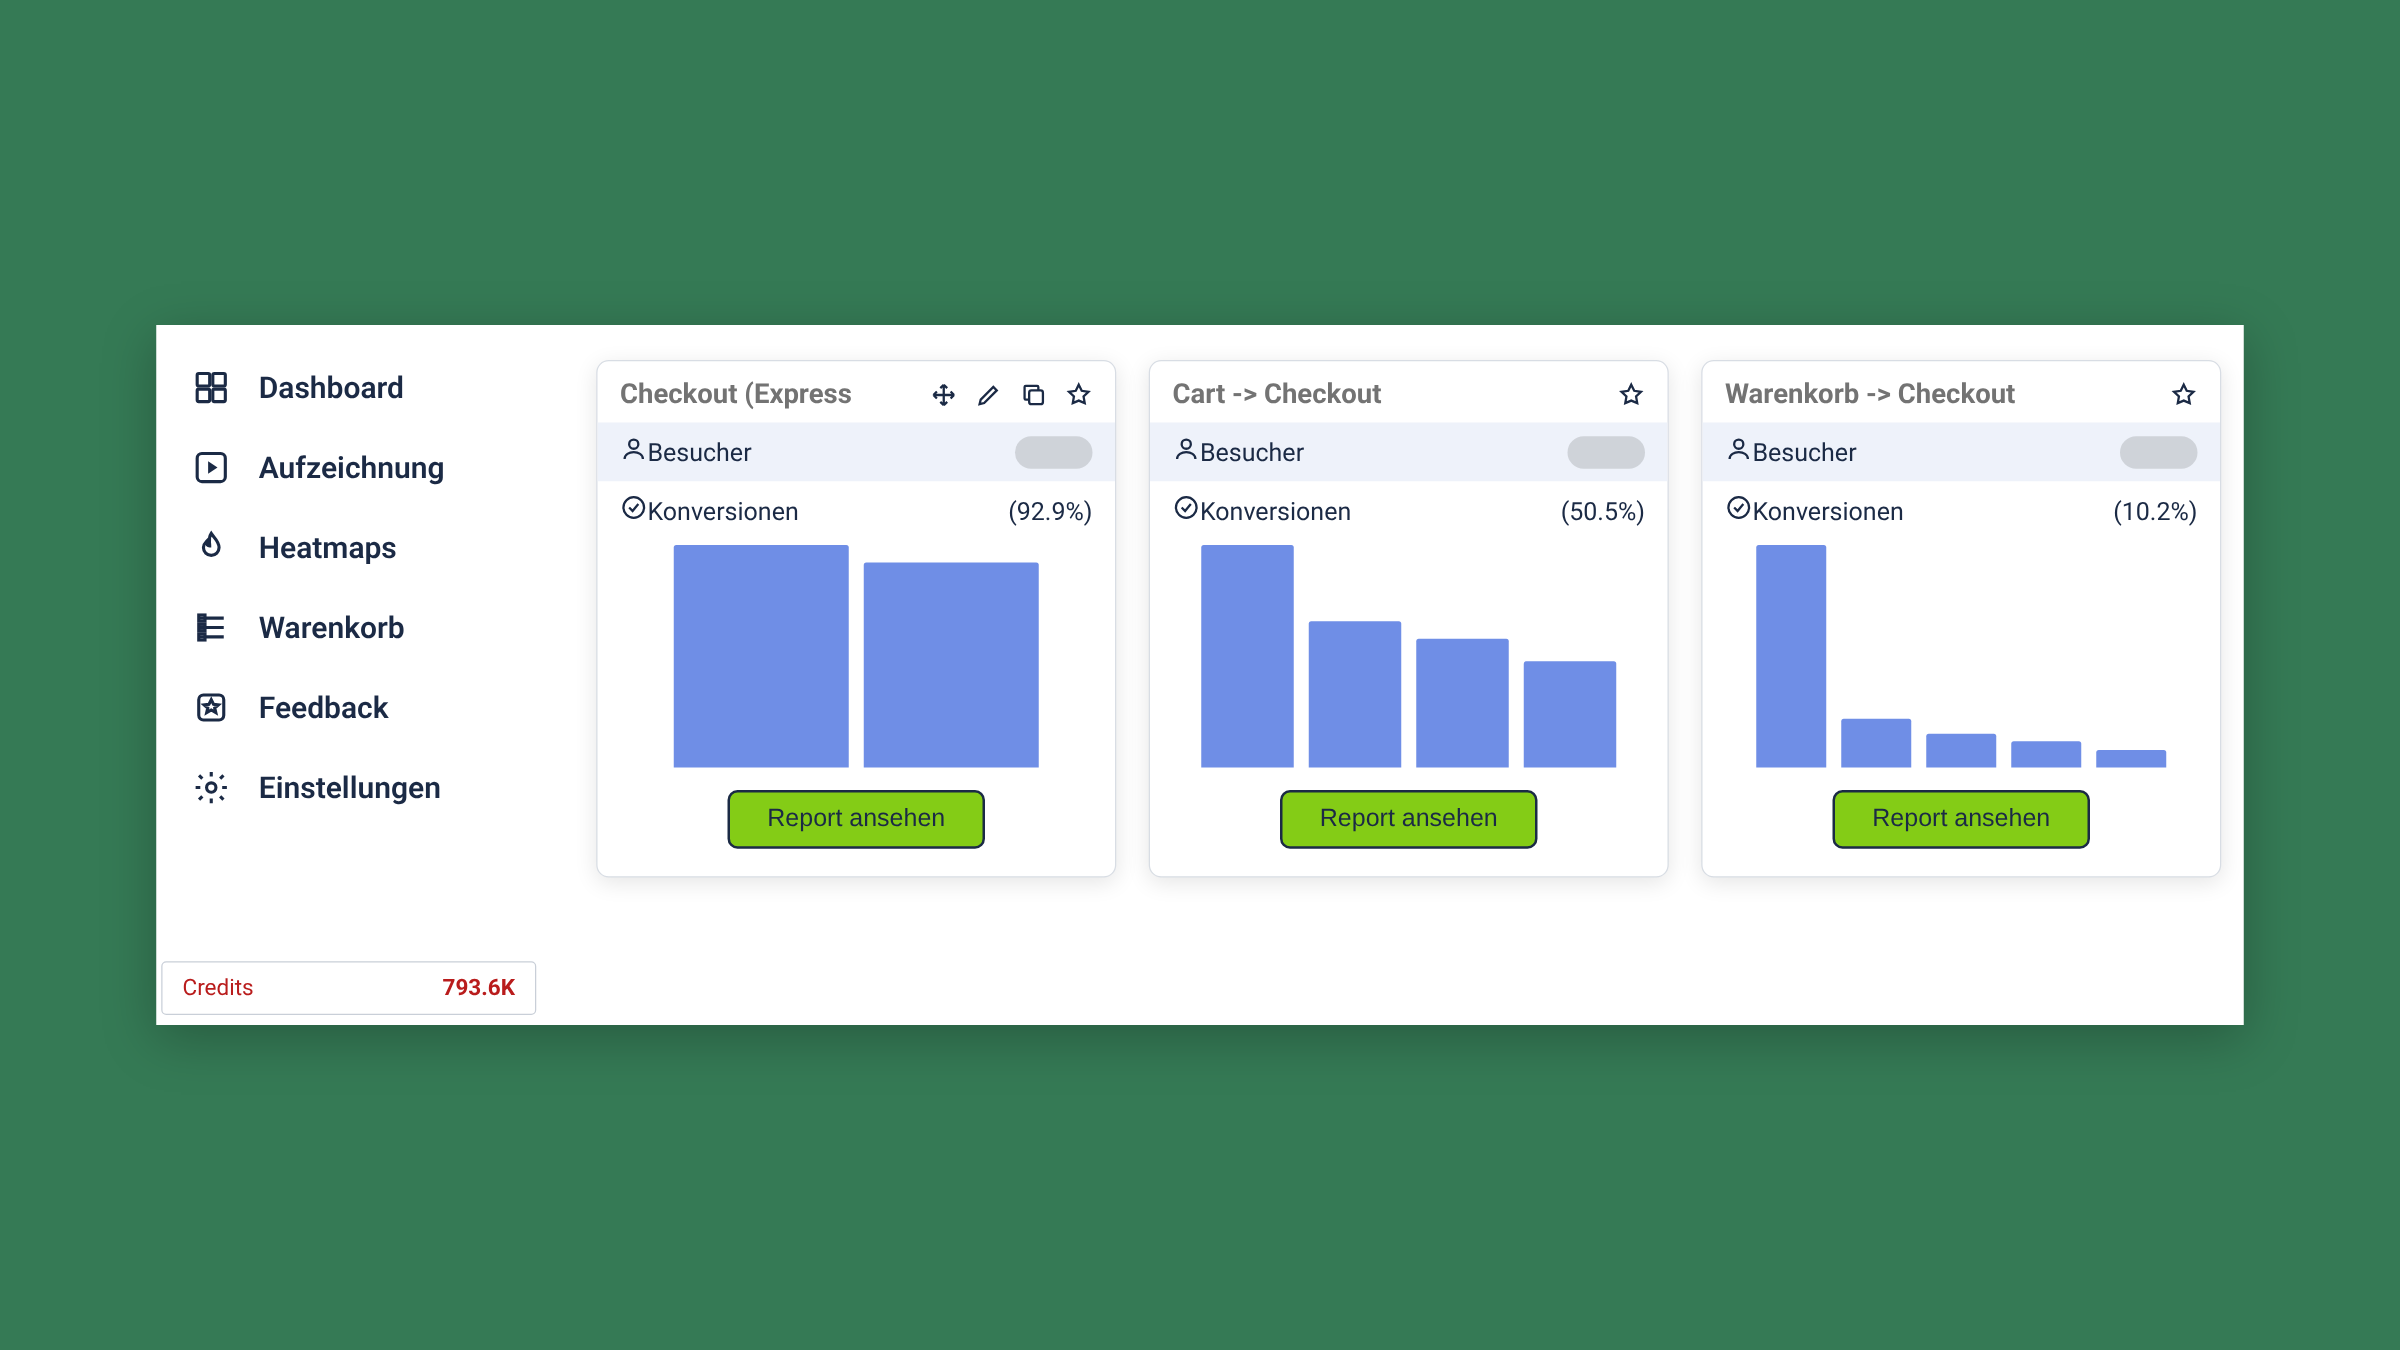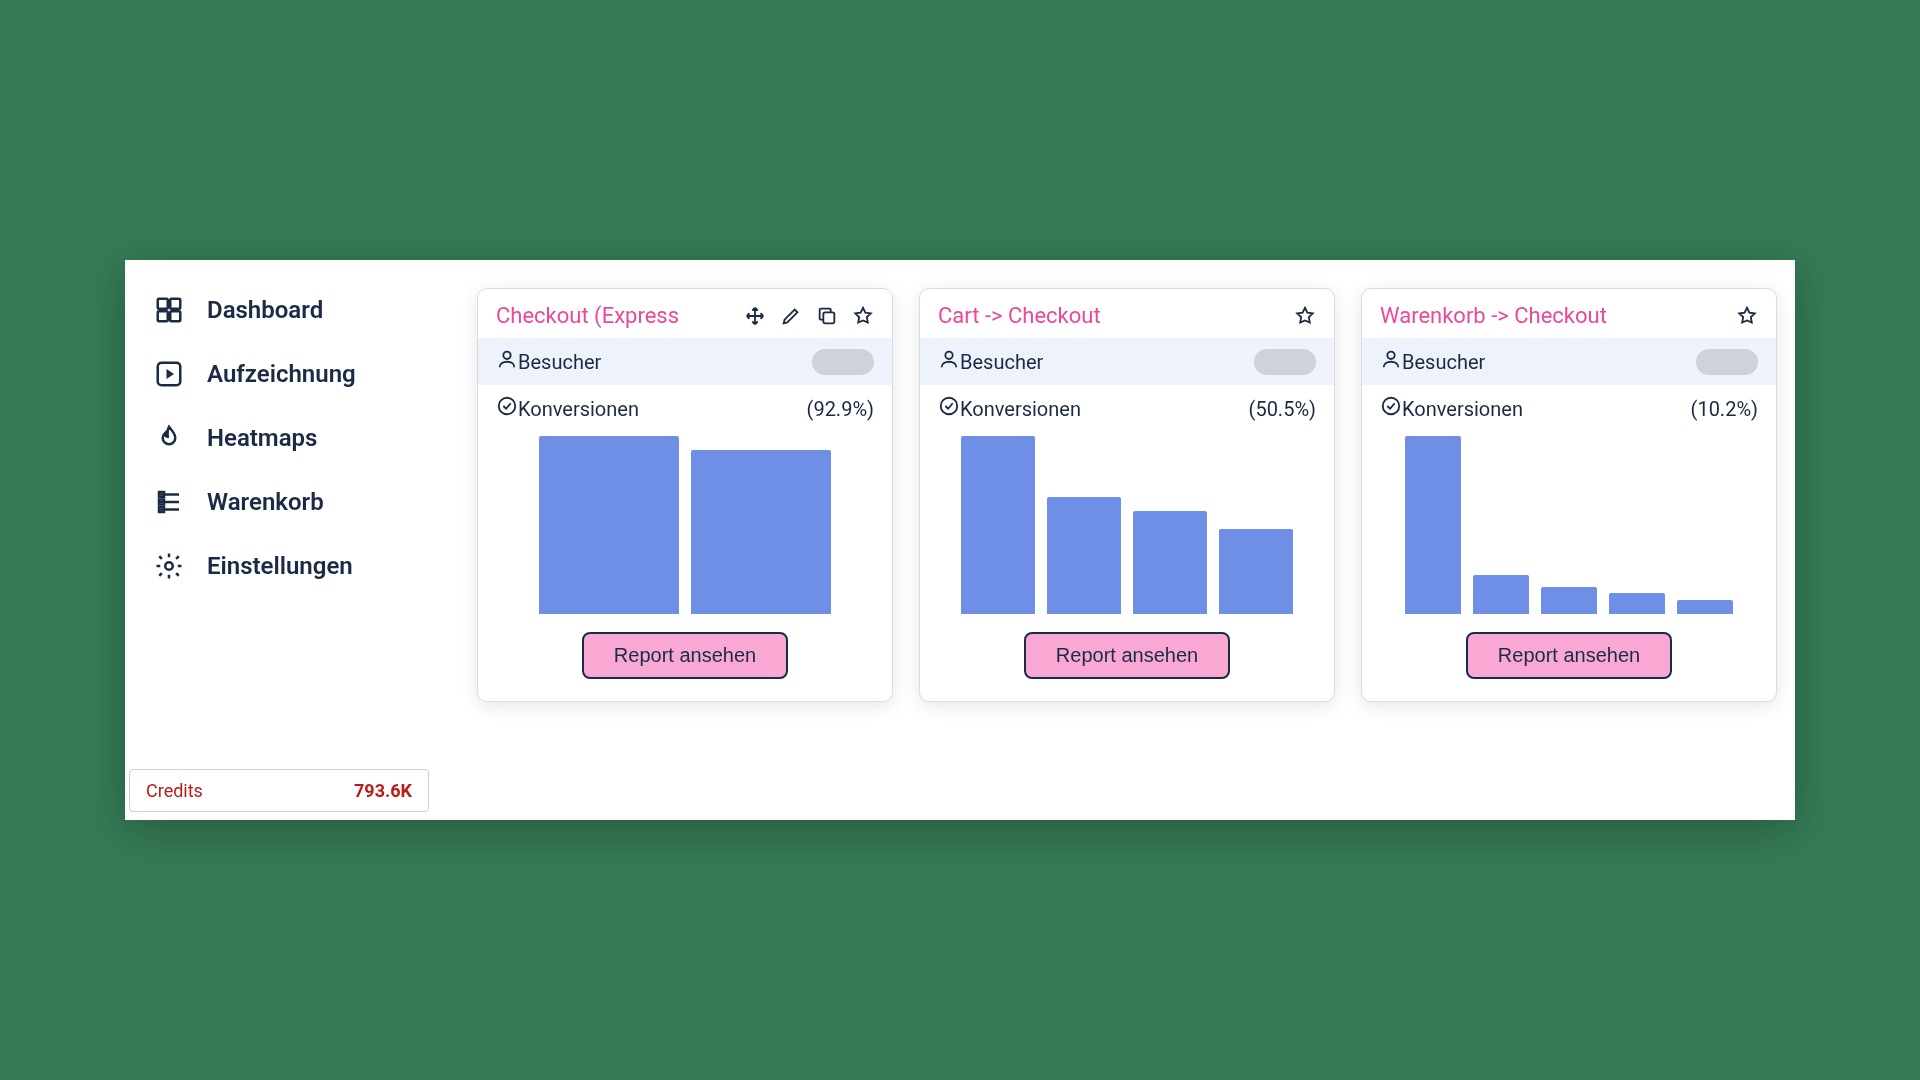--- a/index.html
+++ b/index.html
@@ -92,22 +92,22 @@
     overflow: hidden;
   }
   .card-header {
     display: flex;
     align-items: center;
     justify-content: space-between;
     padding: 14px 18px 10px 18px;
   }
   .card-title {
     font-size: 22px;
-    font-weight: 400;
-    color: #ec4899;
+    font-weight: 700;
+    color: #737373;
     white-space: nowrap;
     overflow: hidden;
     text-overflow: clip;
     flex: 1;
   }
   .card-actions { display: flex; gap: 14px; align-items: center; margin-left: 8px; }
   .card-actions .act-icon { width: 22px; height: 22px; cursor: pointer; }
   .card-actions .act-icon svg { width: 22px; height: 22px; stroke: #1b2a45; stroke-width: 2; fill: none; }
   .row {
     display: flex;
@@ -135,21 +135,21 @@
     background: #6f8ee6;
     border-radius: 2px 2px 0 0;
   }
   .card-footer {
     display: flex;
     justify-content: center;
     padding: 10px 0 22px 0;
   }
   .report-btn {
     border: 2px solid #1b2a45;
-    background: #f9a8d4;
+    background: #84cc16;
     color: #1b2a45;
     font-size: 20px;
     font-weight: 500;
     padding: 10px 30px;
     border-radius: 8px;
     cursor: pointer;
   }
 </style>
 </head>
 <body>
@@ -195,20 +195,29 @@
               <rect x="4" y="4" width="4" height="4"></rect>
               <rect x="4" y="10" width="4" height="4"></rect>
               <rect x="4" y="16" width="4" height="4"></rect>
             </svg>
           </span>
           <span>Warenkorb</span>
         </div>
         <div class="nav-item">
           <span class="nav-icon">
             <svg viewBox="0 0 24 24">
+              <rect x="4" y="4" width="16" height="16" rx="3"></rect>
+              <path d="M12 7l1.5 3 3 .3-2.3 2 .7 3-2.9-1.7L9.1 15.3l.7-3L7.5 10.3l3-.3z"></path>
+            </svg>
+          </span>
+          <span>Feedback</span>
+        </div>
+        <div class="nav-item">
+          <span class="nav-icon">
+            <svg viewBox="0 0 24 24">
               <circle cx="12" cy="12" r="3"></circle>
               <path d="M12 2v3M12 19v3M4.2 4.2l2.1 2.1M17.7 17.7l2.1 2.1M2 12h3M19 12h3M4.2 19.8l2.1-2.1M17.7 6.3l2.1-2.1"></path>
             </svg>
           </span>
           <span>Einstellungen</span>
         </div>
       </div>
     <div class="credits-box">
       <span>Credits</span>
       <span class="value">793.6K</span>

